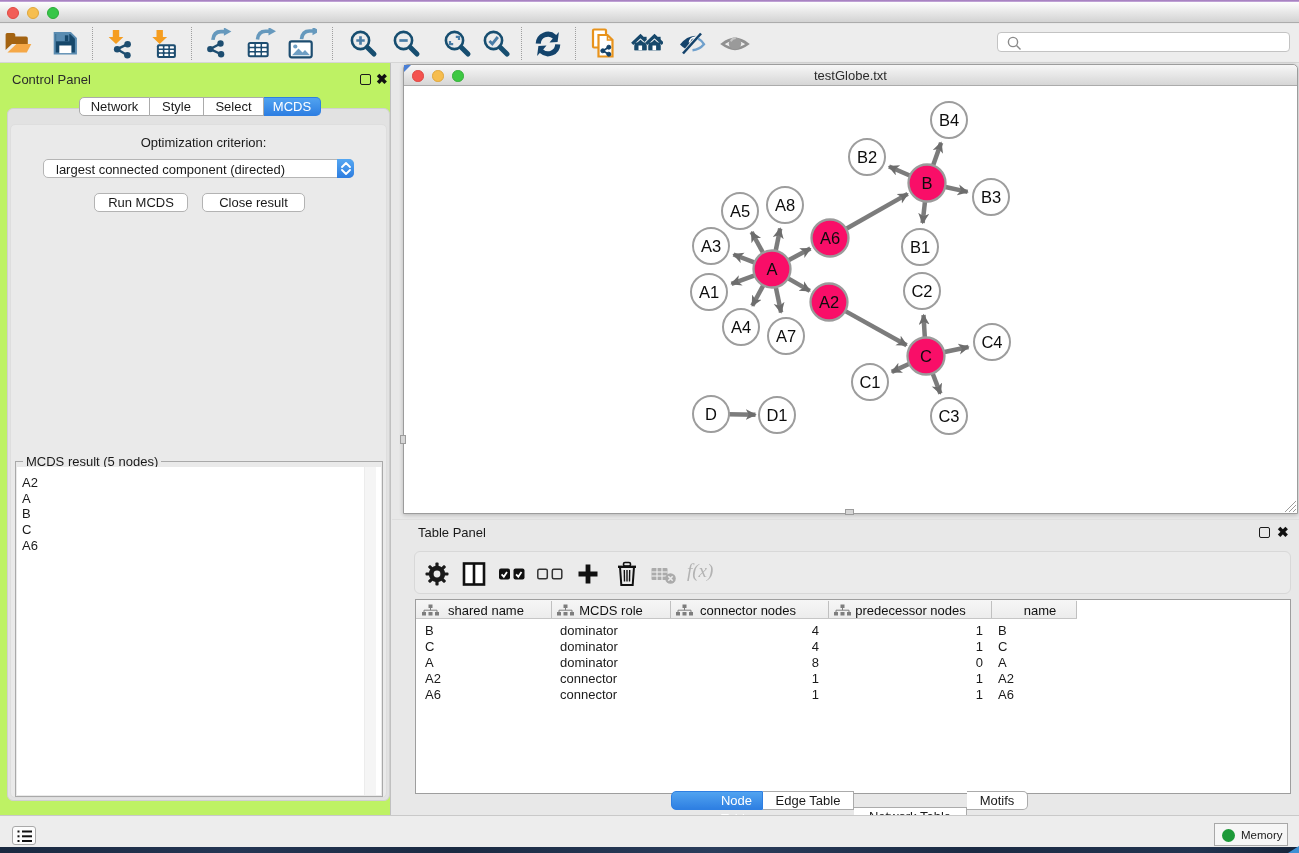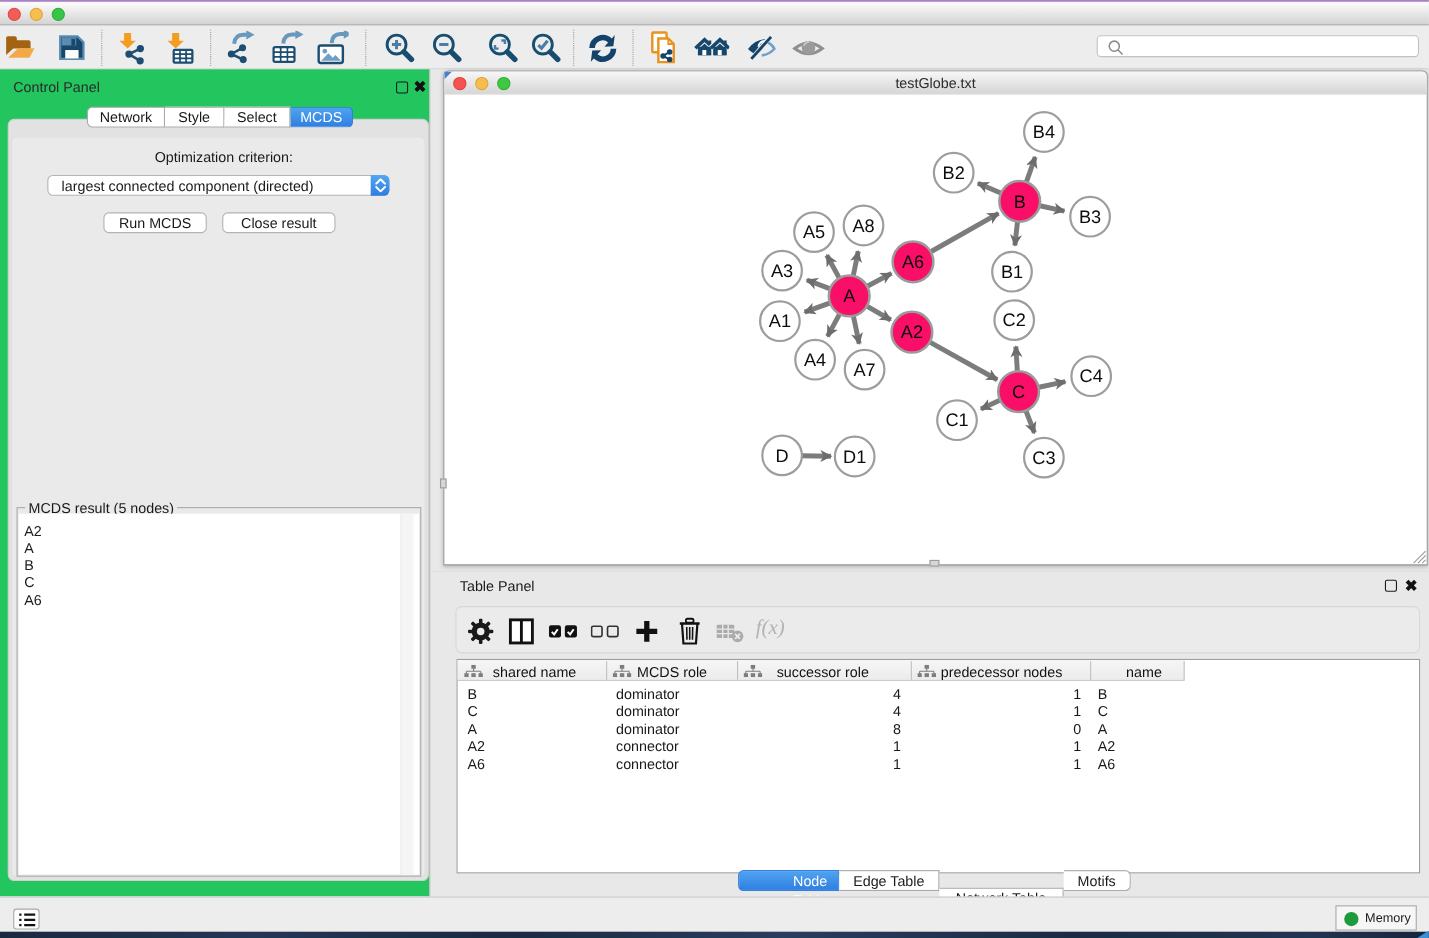--- a/index.html
+++ b/index.html
@@ -16,21 +16,21 @@
 #titlebar .y { left:27px; background:#f6be4f; border:0.5px solid #e0a63a; }
 #titlebar .g { left:47px; background:#37c649; border:0.5px solid #2cab38; }
 
 
 #toolbar { left:0; top:24px; width:1299px; height:39px; background:#ededed; border-bottom:1px solid #d6d6d6; }
 .tbi { position:absolute; top:4px; width:32px; height:32px; }
 .tsep { position:absolute; top:3px; height:33px; width:0; border-left:1px dotted #9f9f9f; }
 #searchbox { position:absolute; left:997px; top:8px; width:293px; height:20px; background:#fff; border:1px solid #c3c3c3; border-radius:4px; }
 
 
-#cpanel { left:0; top:63px; width:391px; height:752px; background:#22c55e; border-right:1px solid #c0c0c0; }
+#cpanel { left:0; top:63px; width:391px; height:752px; background:#bef264; border-right:1px solid #c0c0c0; }
 #cpanel .ptitle { position:absolute; left:12px; top:9px; font-size:13px; color:#2b2b2b; }
 .wmax { position:absolute; width:11px; height:11px; border:1.5px solid #1b1b1b; border-radius:2px; }
 .wclose { position:absolute; font-size:14px; font-weight:bold; color:#111; line-height:11px; }
 #cpanel .outer { position:absolute; left:7px; top:45px; width:383px; height:693px; background:#e2e2e2; border:1px solid #d0d0d0; border-radius:6px; }
 #cpanel .inner { position:absolute; left:10px; top:61px; width:377px; height:674px; background:#eaeaea; border:1px solid #dedede; border-radius:5px; }
 #tabs { position:absolute; left:79px; top:34px; height:19px; display:flex; }
 #tabs .tab { height:19px; line-height:18px; text-align:center; font-size:13px; background:#fff; border:1px solid #ababab; border-left:none; color:#1a1a1a; }
 #tabs .tab:first-child { border-left:1px solid #ababab; border-radius:5px 0 0 5px; }
 #tabs .tab.sel { background:linear-gradient(#51a3f0,#2e7fe2); color:#fff; border-color:#2e7fe2; border-radius:0 5px 5px 0; }
 #optlabel { position:absolute; left:8px; width:391px; top:72px; text-align:center; font-size:13px; }
@@ -426,21 +426,21 @@
   </div>
   <div id="ttable">
     <div id="thead">
       <div class="hsep" style="left:135px;"></div>
       <div class="hsep" style="left:254px;"></div>
       <div class="hsep" style="left:412px;"></div>
       <div class="hsep" style="left:575px;"></div>
       <div class="hsep" style="left:660px;"></div>
       <div class="hlabel" style="left:20px; width:100px;">shared name</div>
       <div class="hlabel" style="left:145px; width:100px;">MCDS role</div>
-      <div class="hlabel" style="left:262px; width:140px;">successor role</div>
+      <div class="hlabel" style="left:262px; width:140px;">connector nodes</div>
       <div class="hlabel" style="left:422px; width:145px;">predecessor nodes</div>
       <div class="hlabel" style="left:584px; width:80px;">name</div>
     </div>
 <svg style="position:absolute;left:6px;top:3.5px" width="17" height="12" viewBox="0 0 17 12">
         <g fill="#7d7d7d" stroke="#7d7d7d" stroke-width="1">
           <rect x="6.5" y="0.5" width="4" height="3.5" stroke="none"></rect>
           <line x1="8.5" y1="4" x2="8.5" y2="6.2"></line>
           <line x1="2" y1="6.2" x2="15" y2="6.2"></line>
           <line x1="2" y1="6.2" x2="2" y2="8"></line>
           <line x1="15" y1="6.2" x2="15" y2="8"></line>

